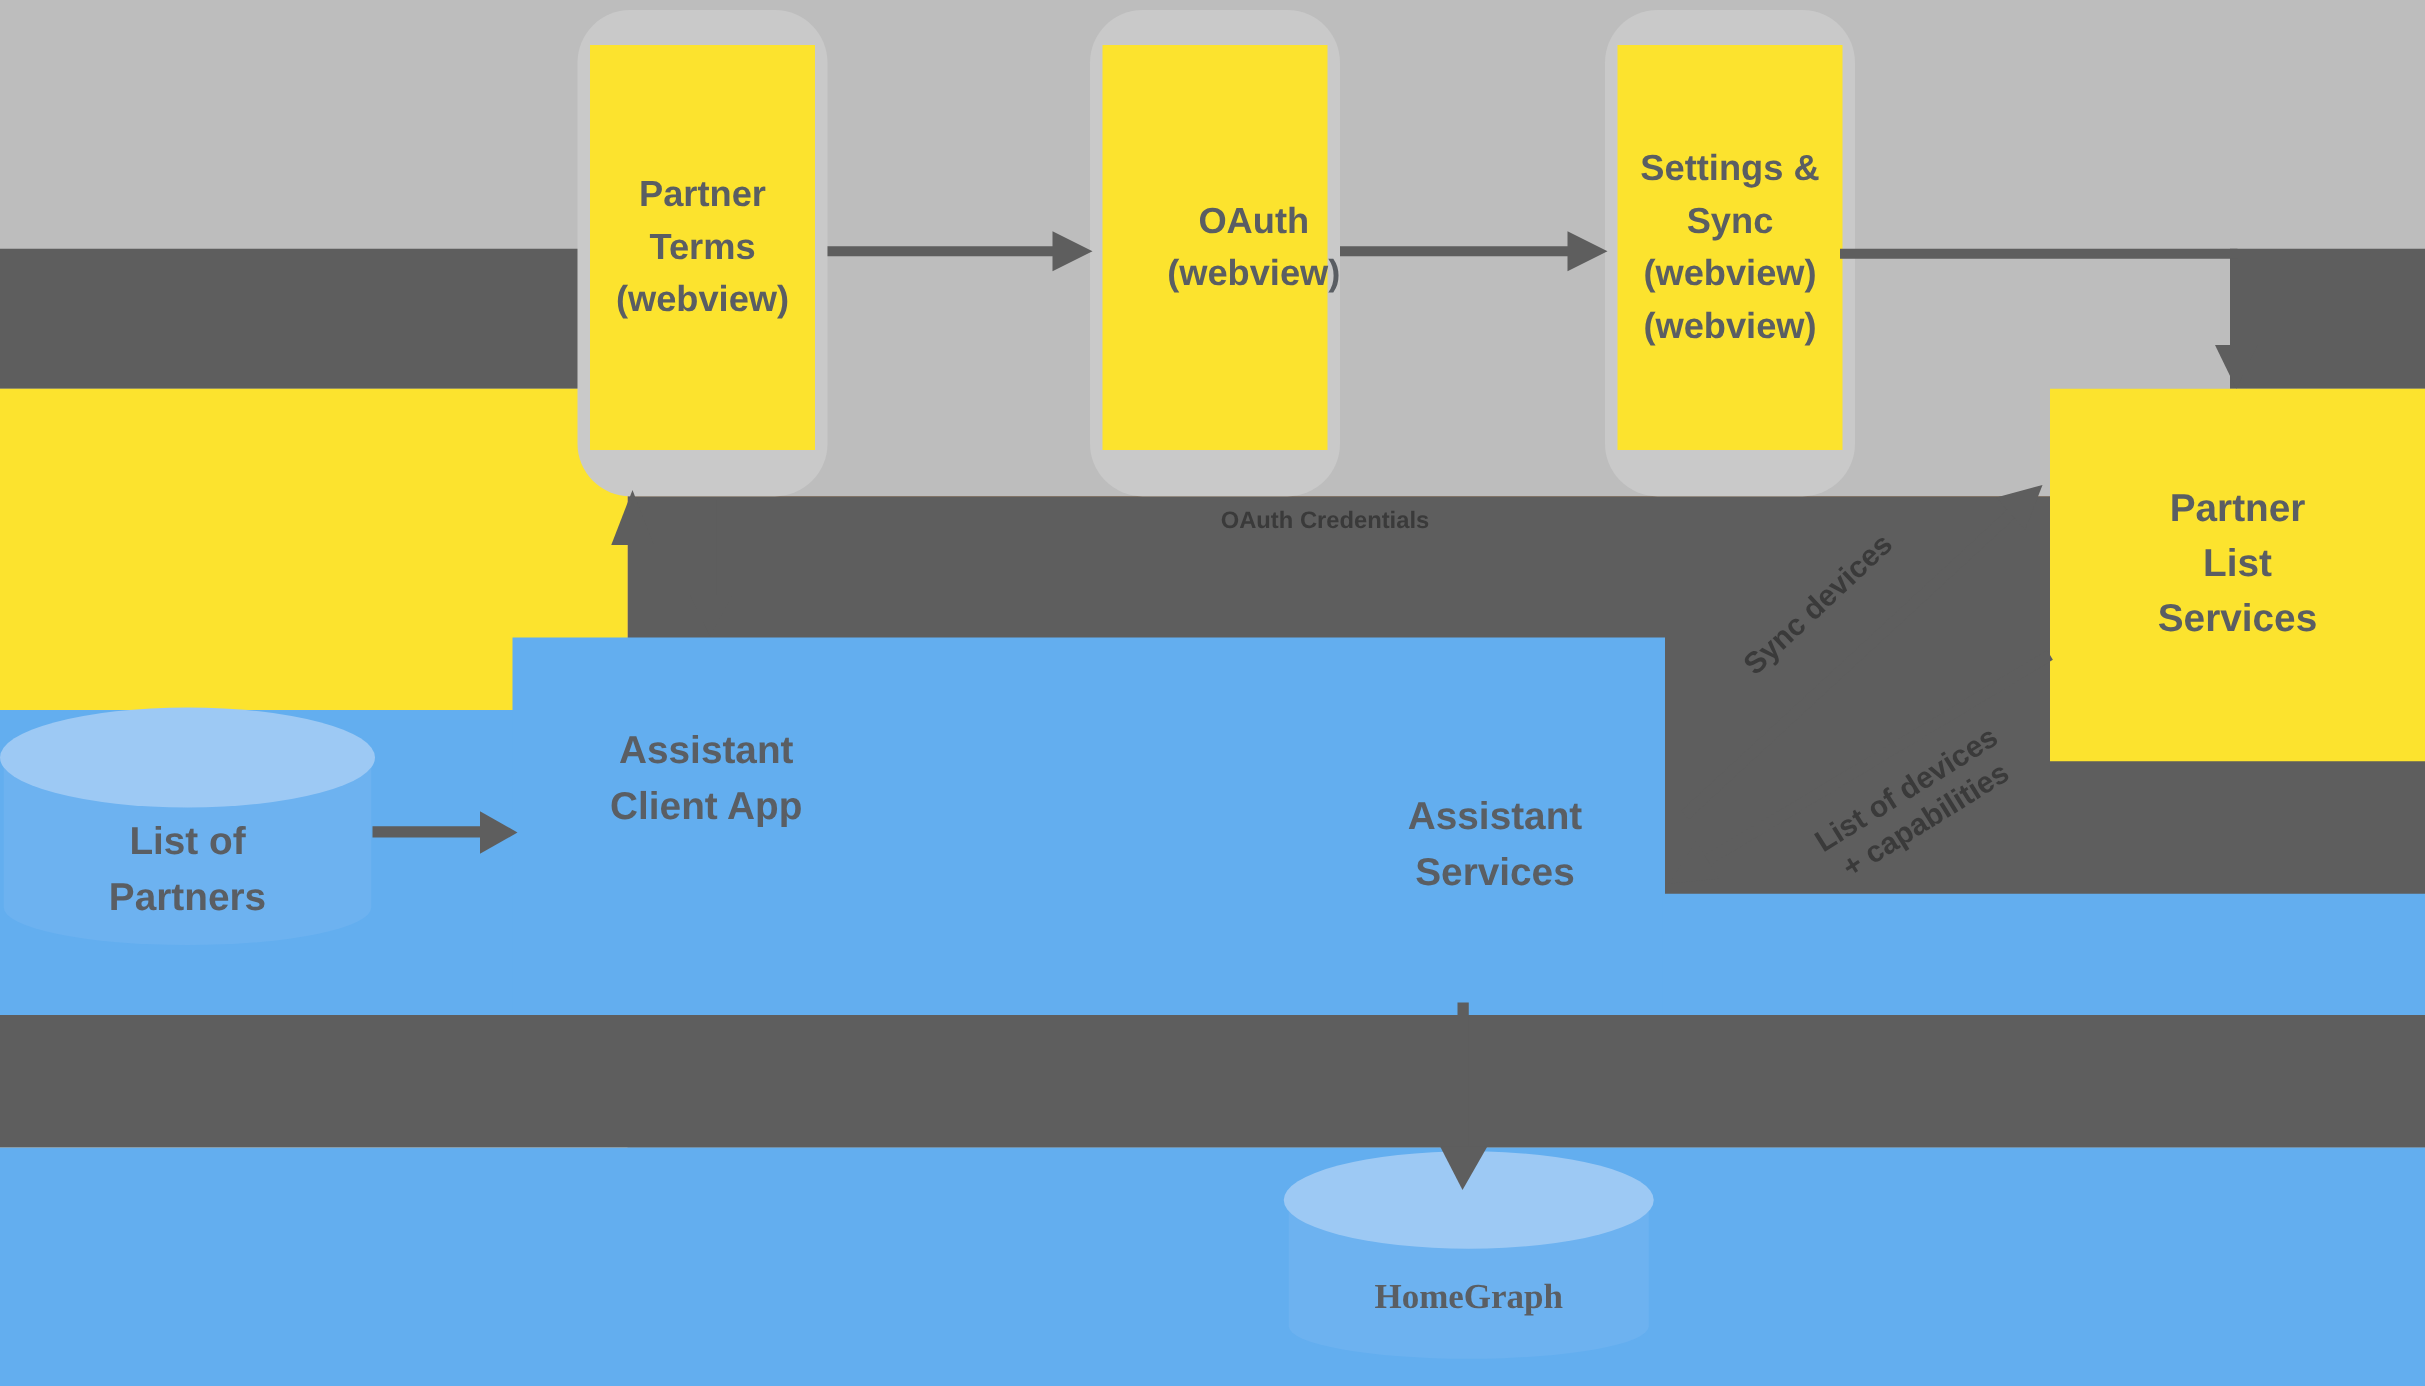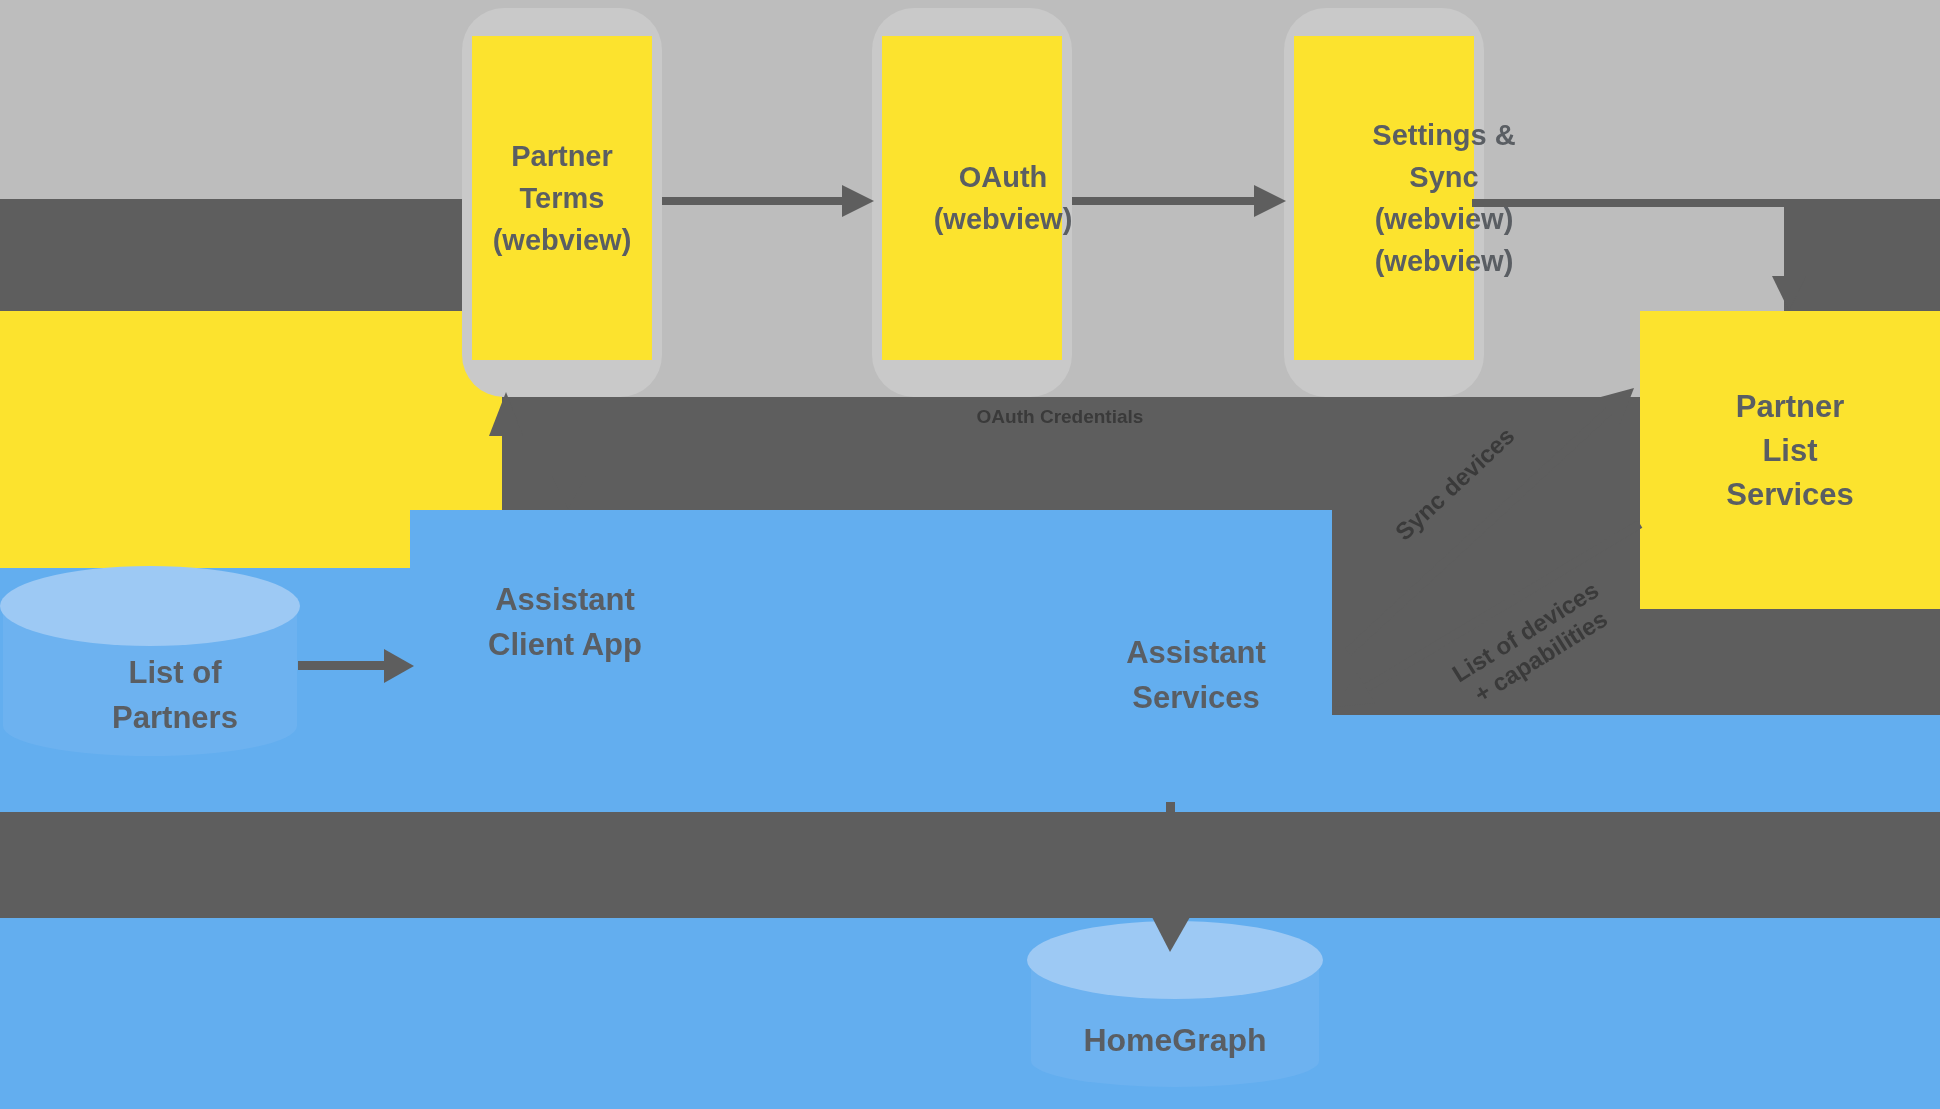--- a/index.html
+++ b/index.html
@@ -35,26 +35,26 @@
                  border-radius:0 0 147px 147px / 0 0 30px 30px;}
   .homegraph-top{left:1027px;top:921px;width:296px;height:78px;}
   .homegraph-body{left:1031px;top:959px;width:288px;height:128px;background:var(--blue-cyl-body);
                   border-radius:0 0 144px 144px / 0 0 26px 26px;}
   
   .txt{display:flex;flex-direction:column;align-items:center;justify-content:center;
        text-align:center;color:var(--text);z-index:60;}
   .phone-txt{font-size:29px;line-height:42px;}
   .t-screen1{left:472px;top:36px;width:180px;height:324px;}
   .t-screen2{left:882px;top:36px;width:180px;height:324px;margin-left:31px;}
-  .t-screen3{left:1354px;top:36px;width:180px;height:324px;}
+  .t-screen3{left:1294px;top:36px;width:180px;height:324px;}
   .t-cloud{left:1640px;top:385px;width:300px;font-size:31px;line-height:44px;}
   .t-client{left:405px;top:577px;width:320px;font-size:31px;line-height:45px;}
   .t-services{left:1046px;top:630px;width:300px;font-size:31px;line-height:45px;}
-  .t-partners{left:0;top:650px;width:300px;font-size:31px;line-height:45px;padding-left:25px;}
-  .t-homegraph{left:1025px;top:1022px;width:300px;font-size:32px;}
+  .t-partners{left:0;top:650px;width:300px;font-size:31px;line-height:45px;}
+  .t-homegraph{left:1025px;top:1022px;width:300px;font-size:28px;font-family:Liberation Serif, serif;}
   .t-oauth{left:880px;top:406px;width:360px;font-size:19px;color:var(--text-on-dark);}
   .t-diag1{left:1330px;top:470px;width:250px;font-size:24px;color:var(--text-on-dark);
            transform:rotate(-43deg);}
   .t-diag2{left:1408px;top:615px;width:250px;font-size:24px;line-height:29px;
            color:var(--text-on-dark);transform:rotate(-32deg);}
   
   .overlay{left:0;top:0;width:1940px;height:1109px;z-index:50;pointer-events:none;}
   .overlay .dk{fill:var(--band-dark);}
   .overlay line{stroke:var(--band-dark);stroke-width:9;}
 </style>

